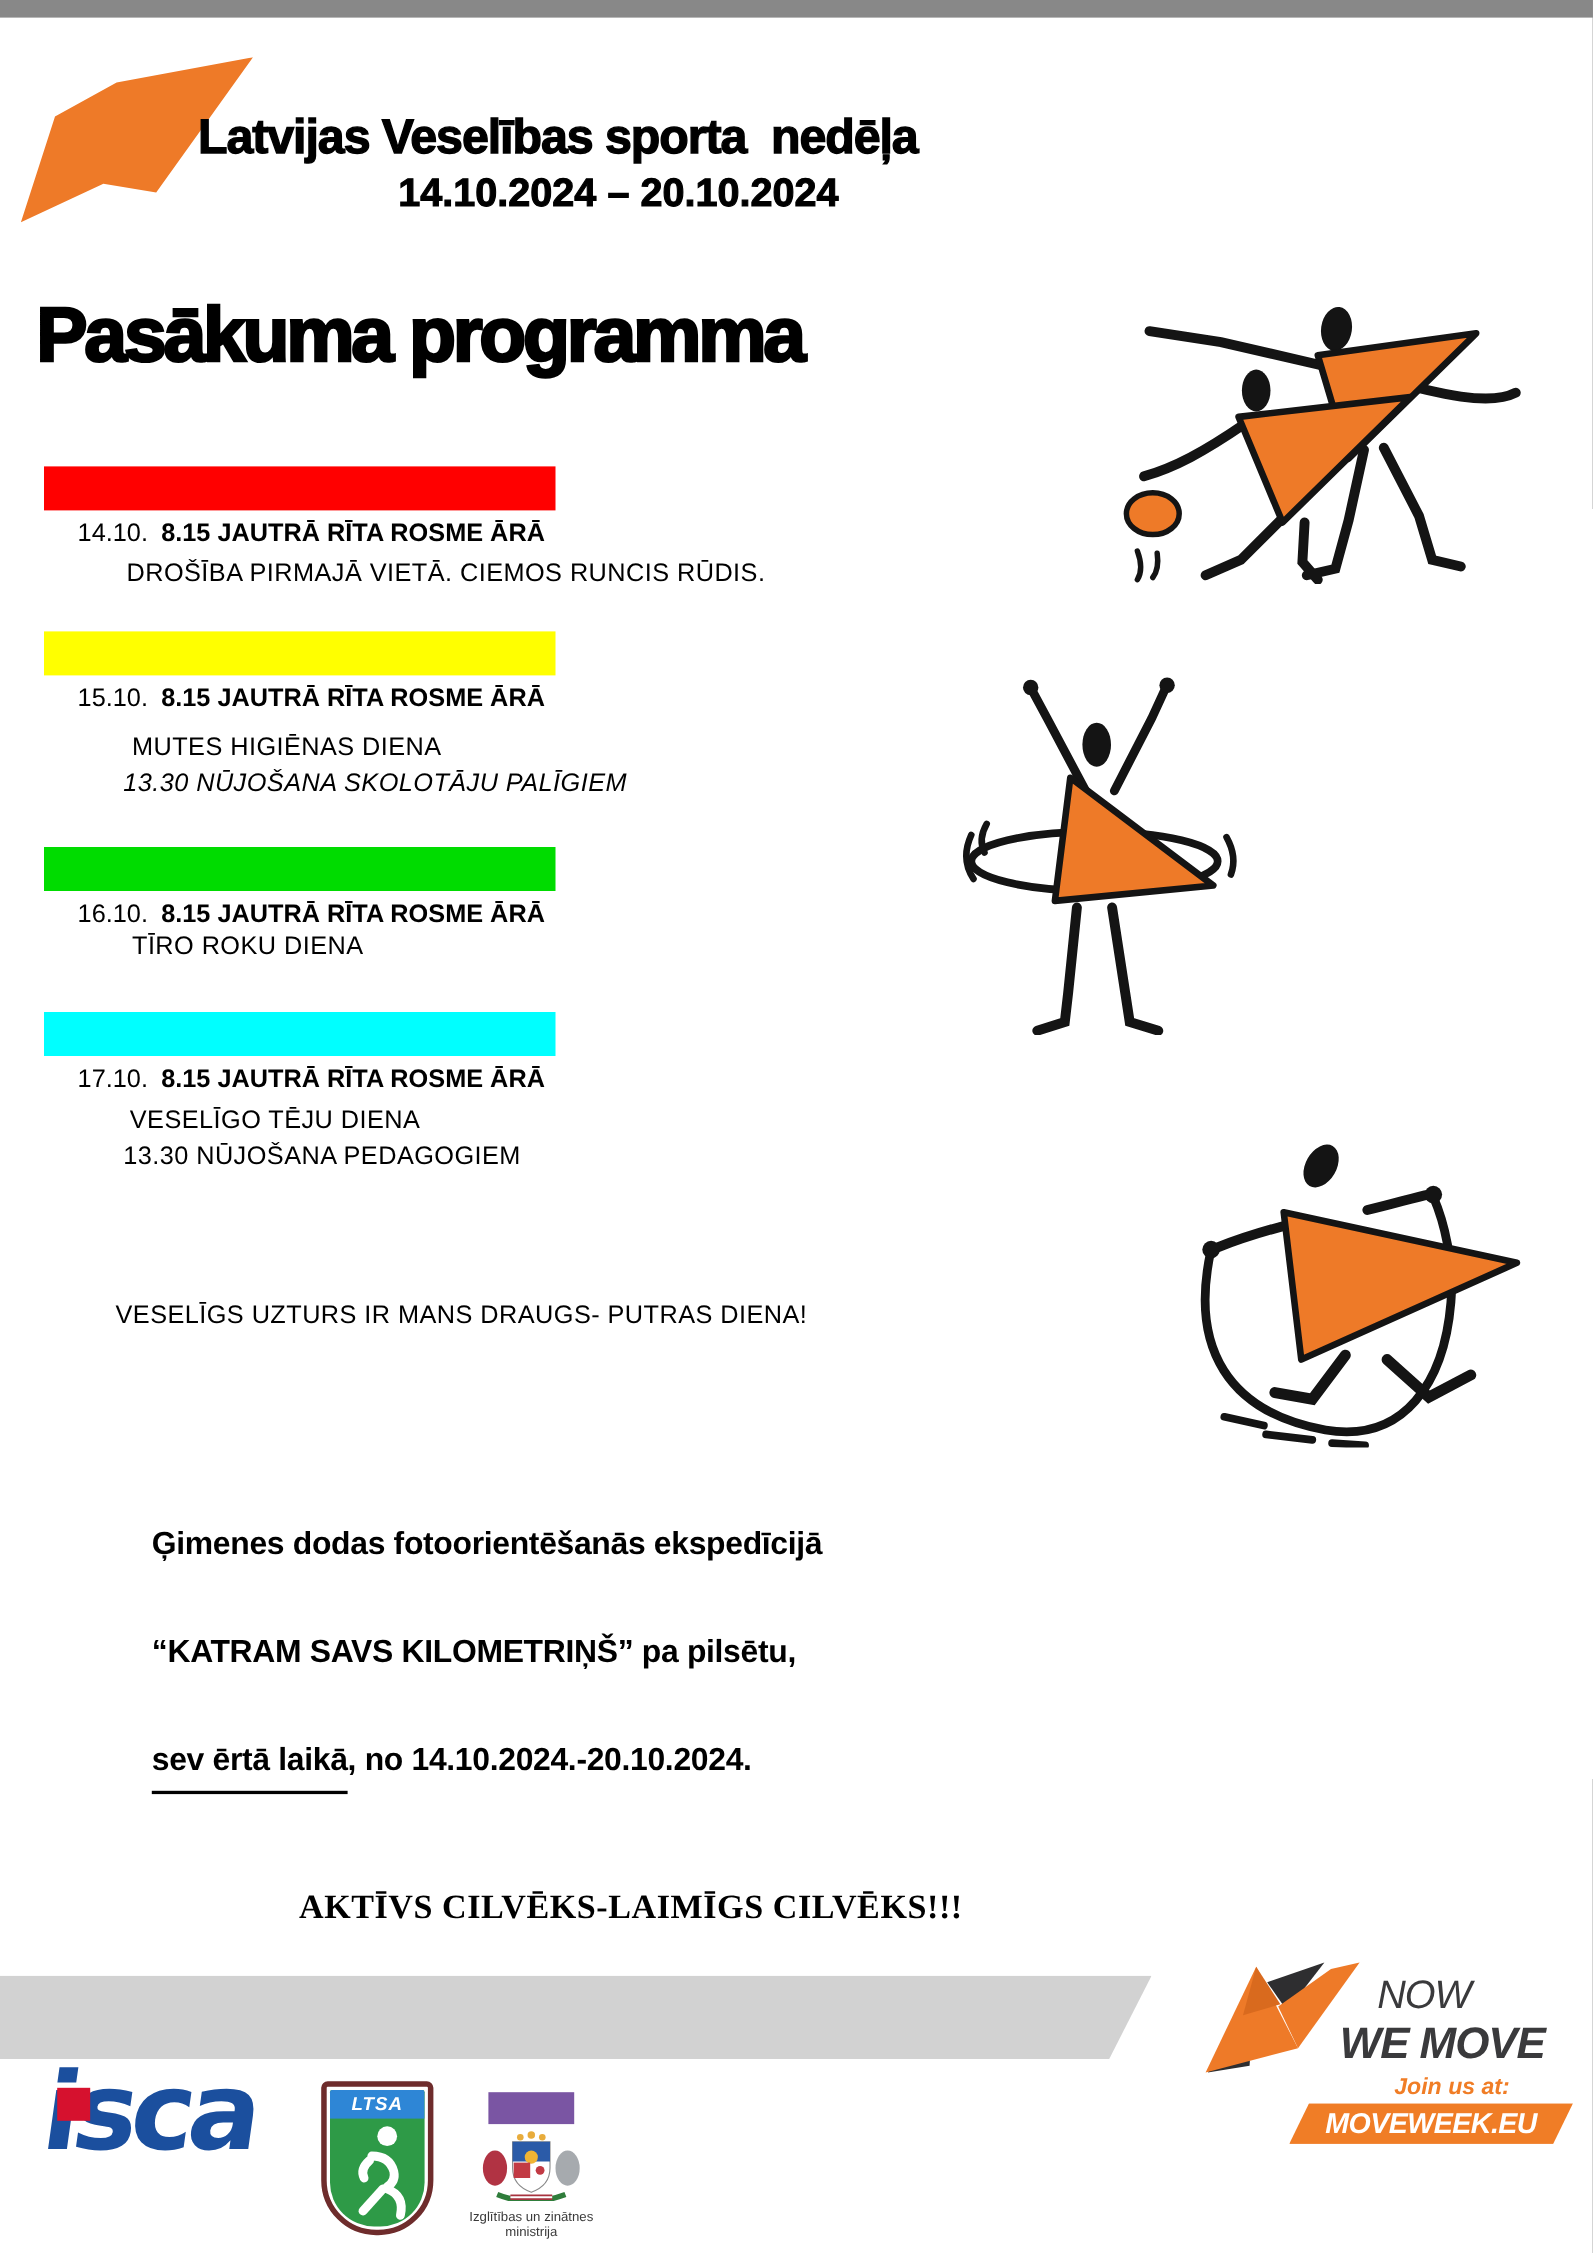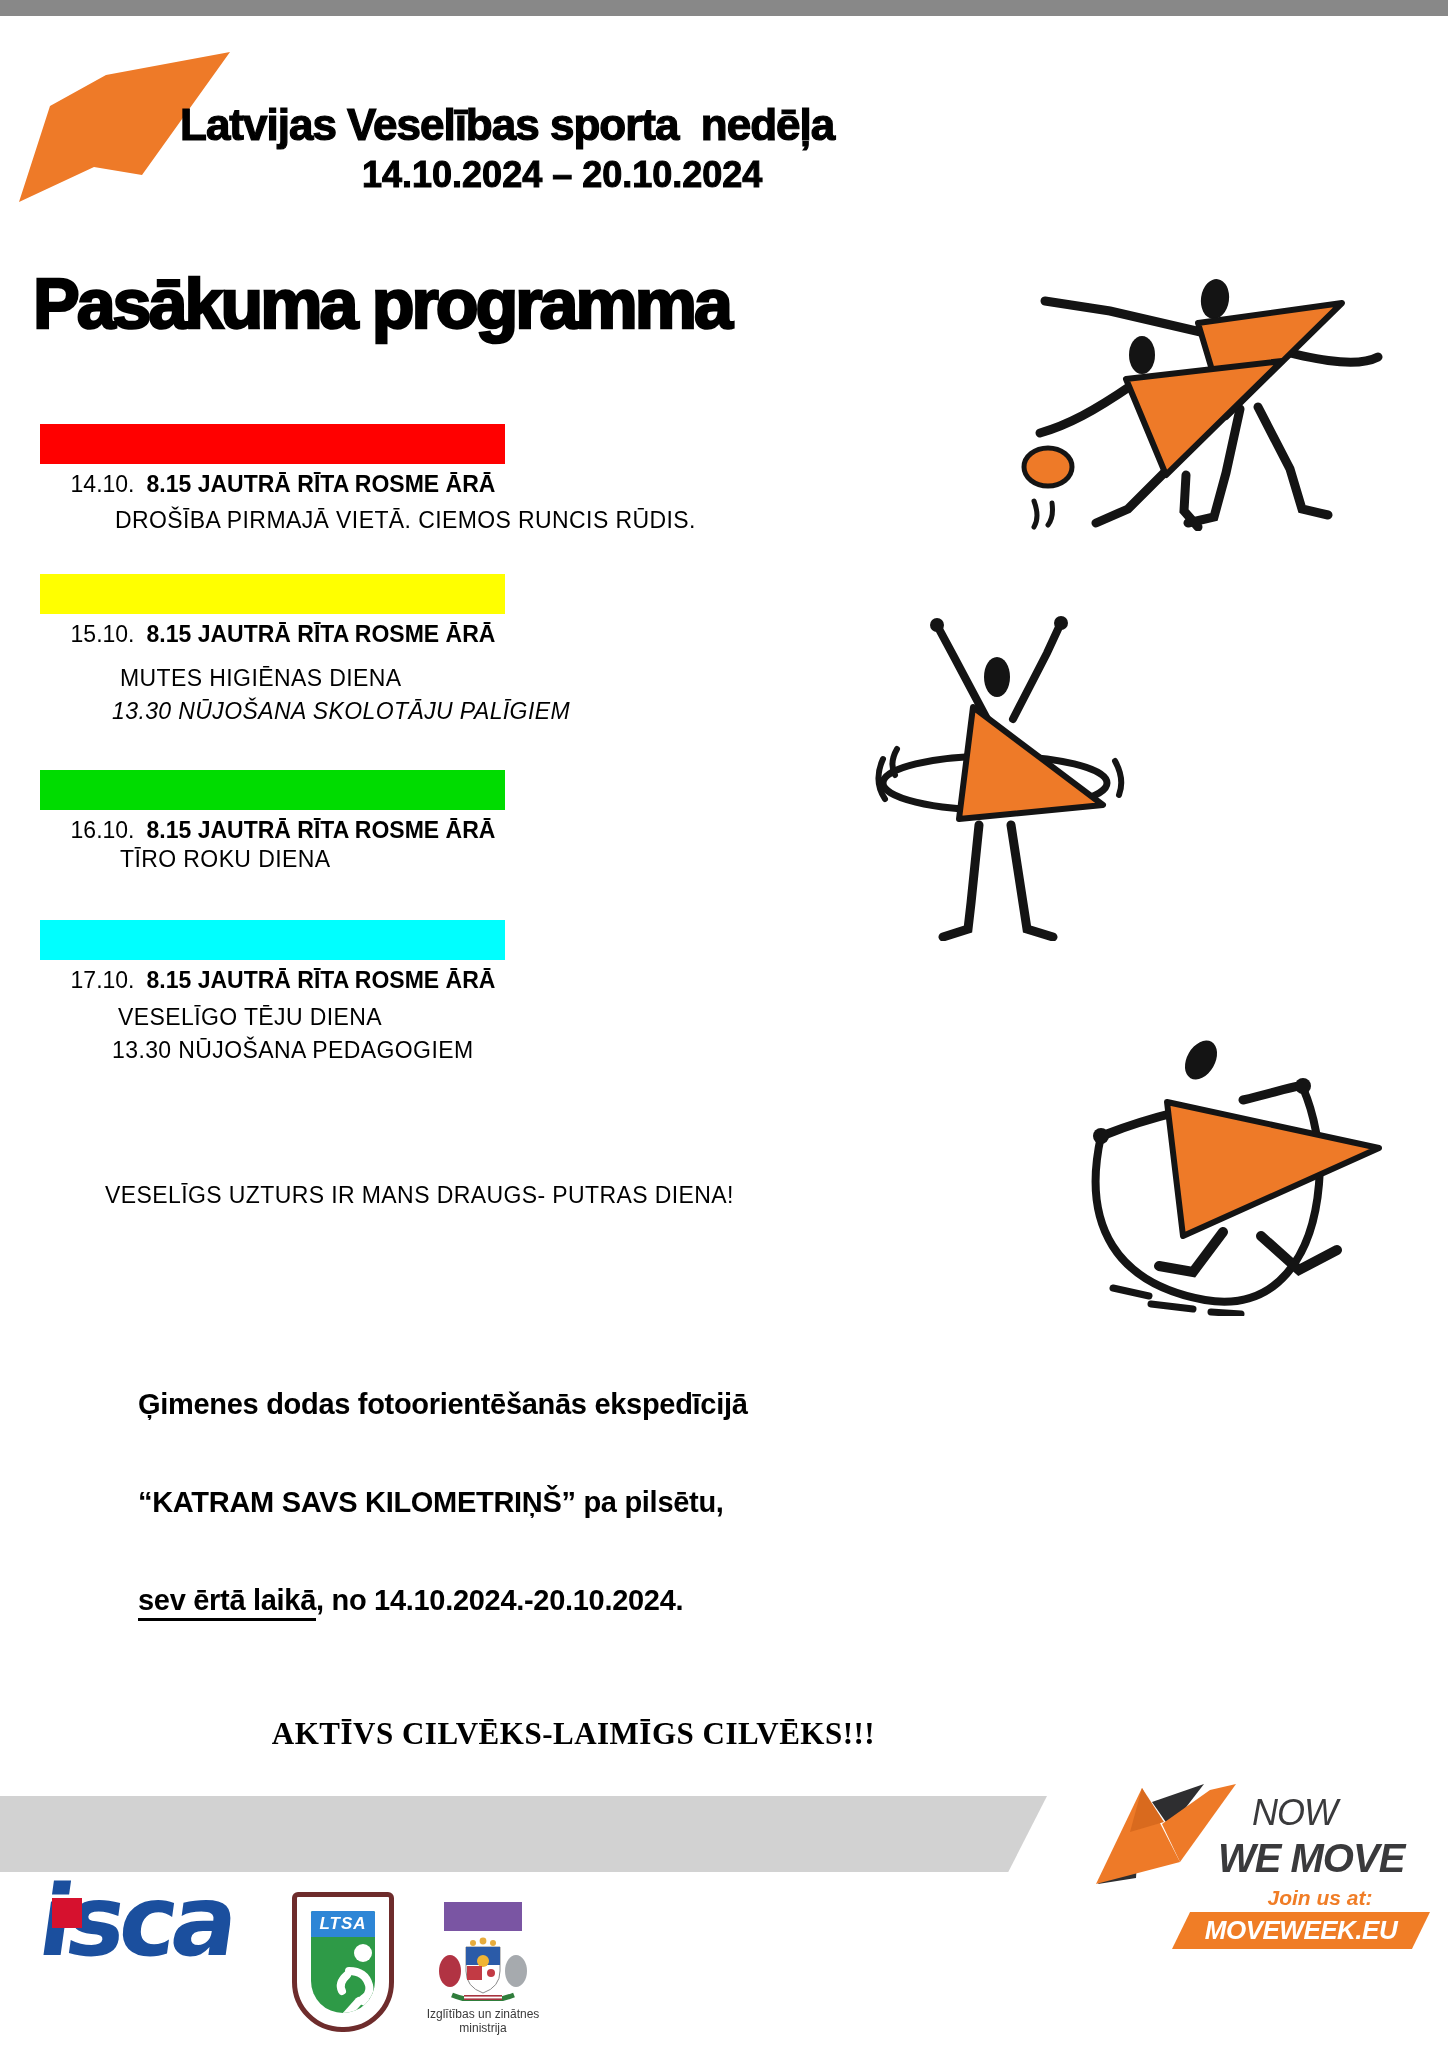--- a/index.html
+++ b/index.html
@@ -16,34 +16,34 @@
 
   
   .bar{position:absolute;left:40px;height:40px;line-height:40px;padding:0 10px 0 5px;
        font-size:23px;white-space:pre;}
   .bar .d{font-weight:normal;}
   .bar .t{font-weight:bold;margin-left:12px;}
   .detail{position:absolute;font-size:23px;letter-spacing:.4px;}
 
   
   .pline{position:absolute;left:138px;font-size:29px;font-weight:bold;letter-spacing:-.3px;}
-  .uline{border-bottom:3px solid #000;padding-bottom:2px;}
+  .uline{border-bottom:3px solid #000;padding-bottom:12px;}
 
   .slogan{left:0;top:1700px;width:1147px;text-align:center;font-family:"Liberation Serif",serif;
           font-weight:bold;font-size:31px;letter-spacing:.5px;}
 
   
   .graybar{left:0;top:1780px;width:1047px;height:76px;background:#D2D2D2;
            clip-path:polygon(0 0,100% 0,96.3% 100%,0 100%);}
   .isca{left:40px;top:1878px;width:250px;height:105px;}
   .isca-text{position:absolute;left:0;top:-30px;font-size:98px;font-weight:bold;color:#1B4F9E;
              transform:skewX(-8deg);letter-spacing:-6px;font-family:"DejaVu Sans",sans-serif;}
   .isca-dot{position:absolute;left:12px;top:4px;width:30px;height:30px;background:#D6112E;}
   .ltsa{left:292px;top:1876px;width:102px;height:140px;border:5px solid #6E2C2C;
-        border-radius:6px 6px 50px 50px;background:#fff;box-sizing:border-box;padding:14px;}
+        border-radius:6px 6px 50px 50px;background:#fff;box-sizing:border-box;padding:3px;}
   .ltsa-in{width:100%;height:100%;background:#2E9A47;border-radius:2px 2px 40px 40px;
            position:relative;overflow:hidden;}
   .ltsa-head{position:absolute;top:0;left:0;right:0;height:26px;background:#2E86D6;color:#fff;
              font-weight:bold;font-style:italic;font-size:17px;text-align:center;line-height:26px;
              letter-spacing:1px;}
   .ministry{left:408px;top:1886px;width:150px;text-align:center;}
   .min-purple{width:78px;height:29px;background:#7A55A3;margin:0 auto;}
   .min-cap{font-size:12px;color:#3A3A3A;line-height:14px;margin-top:2px;}
 
   .nwm{left:1090px;top:1766px;width:352px;height:175px;}

